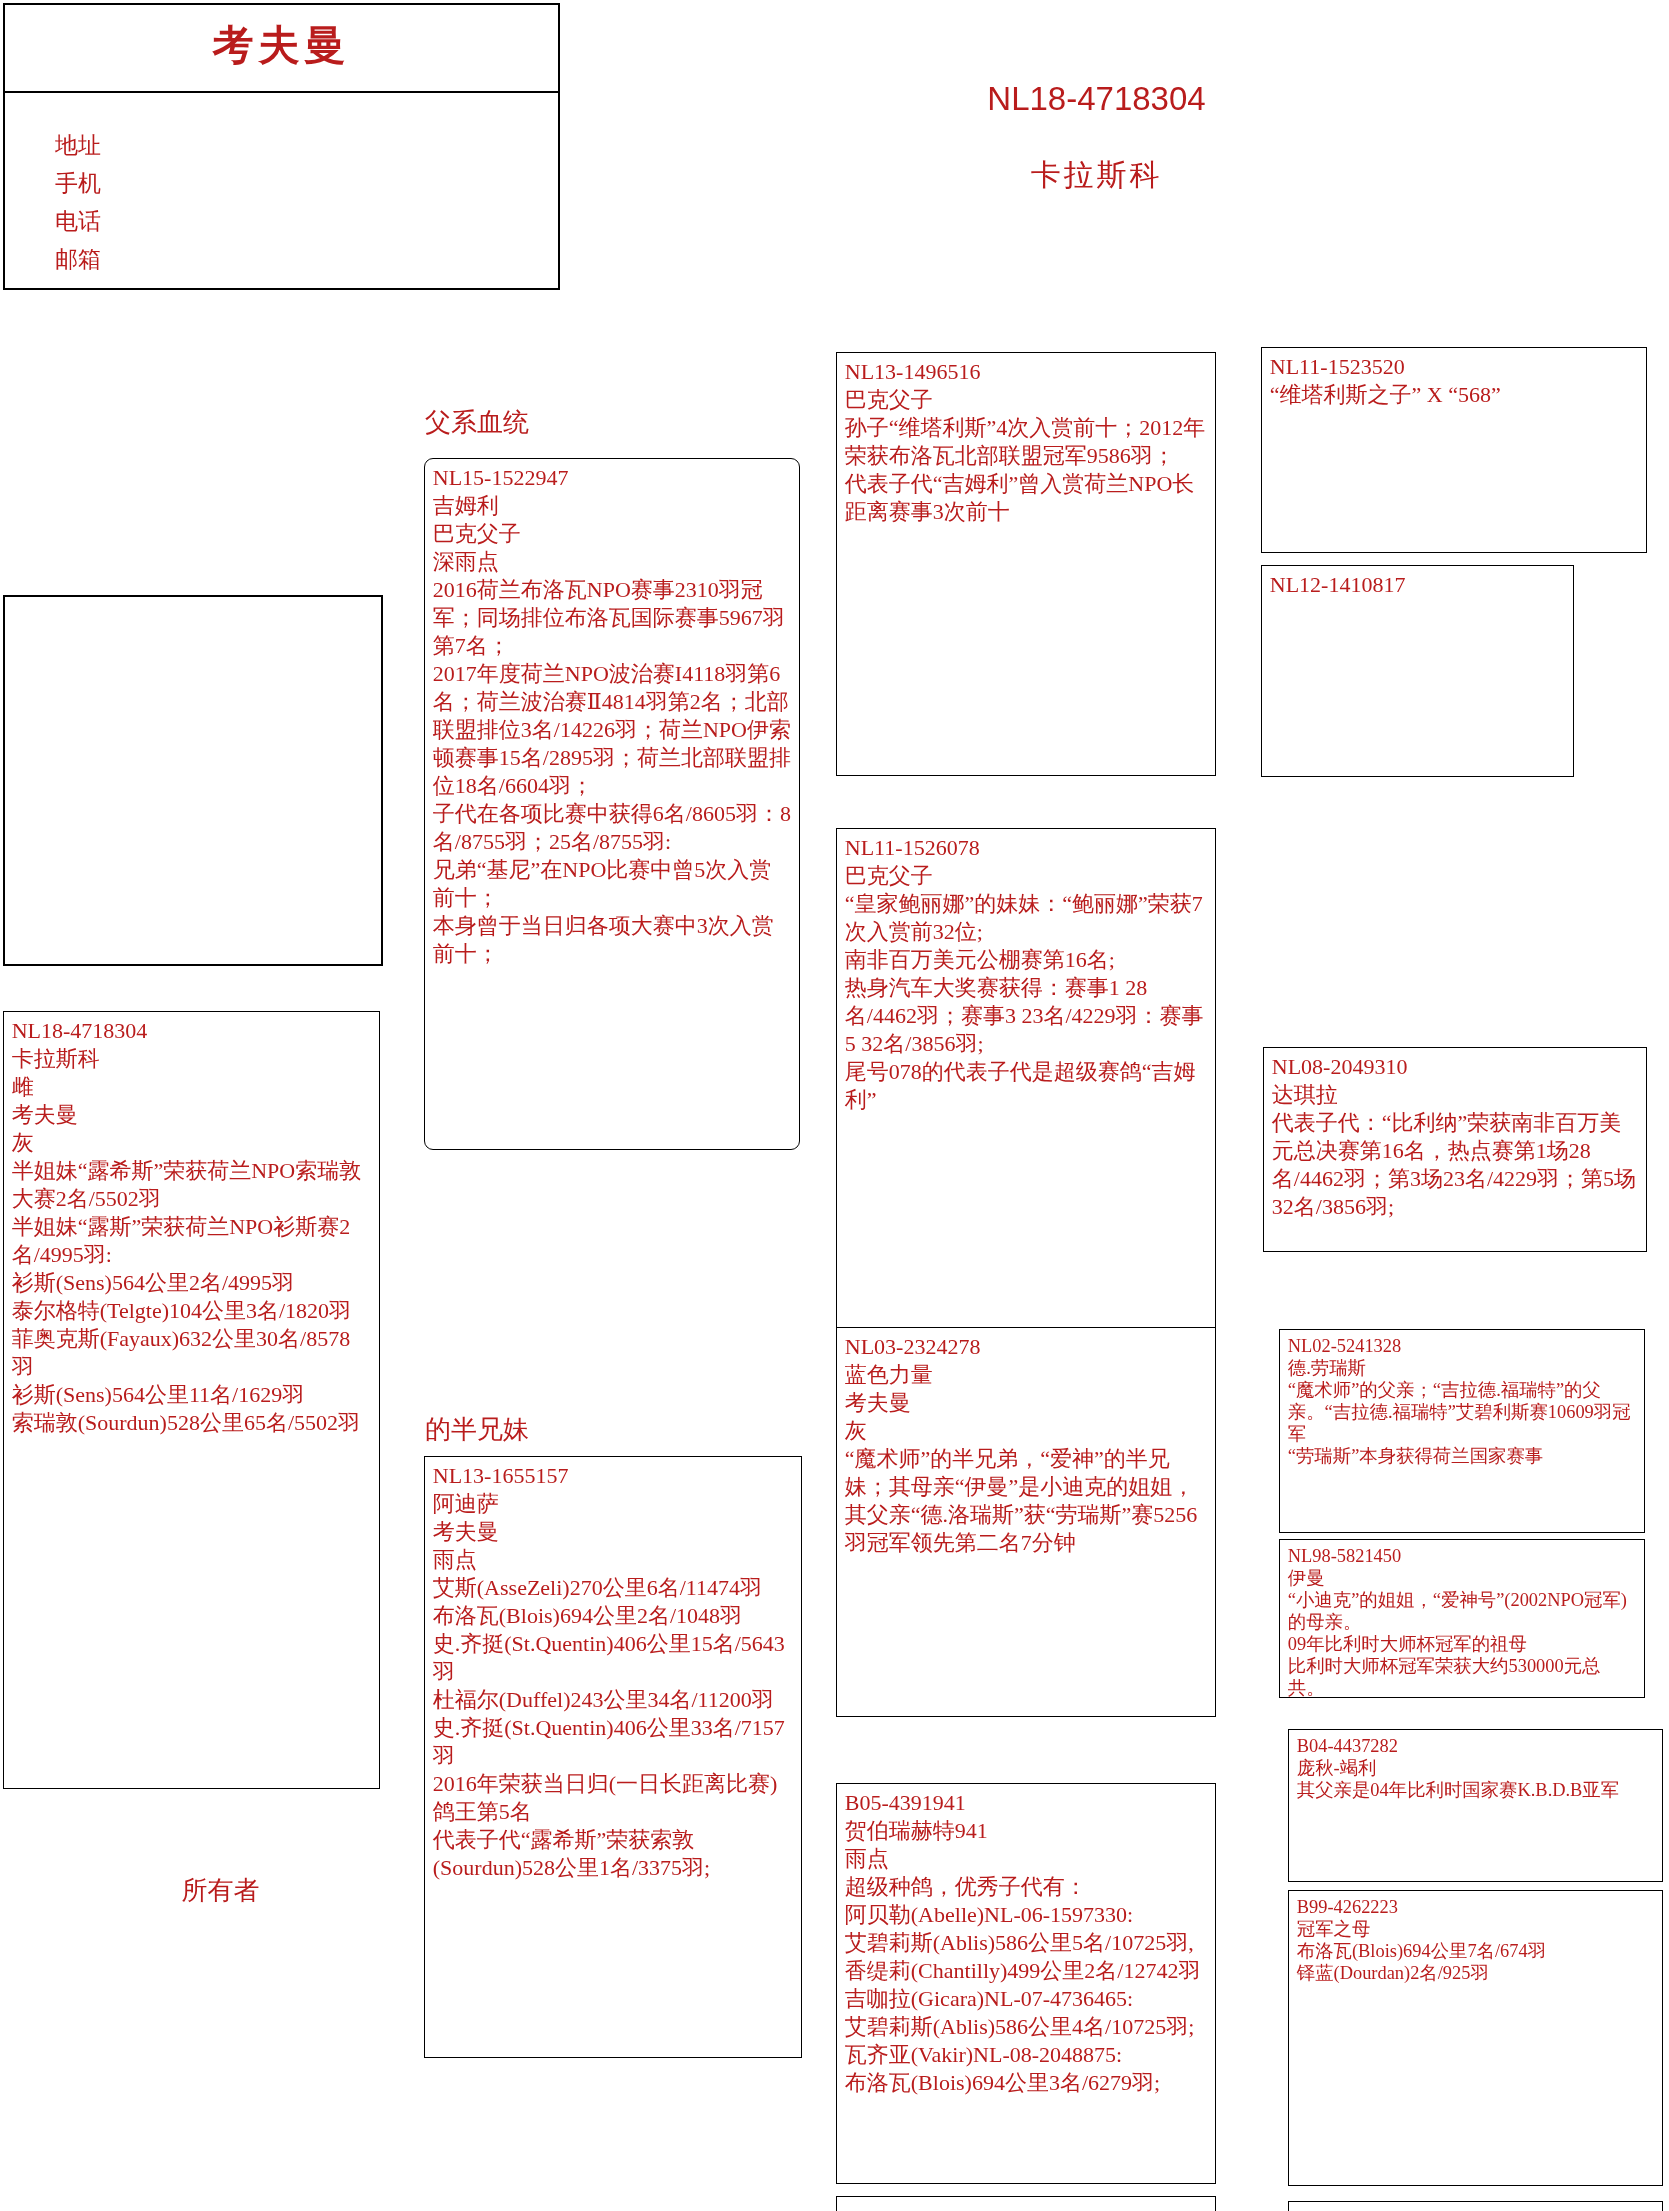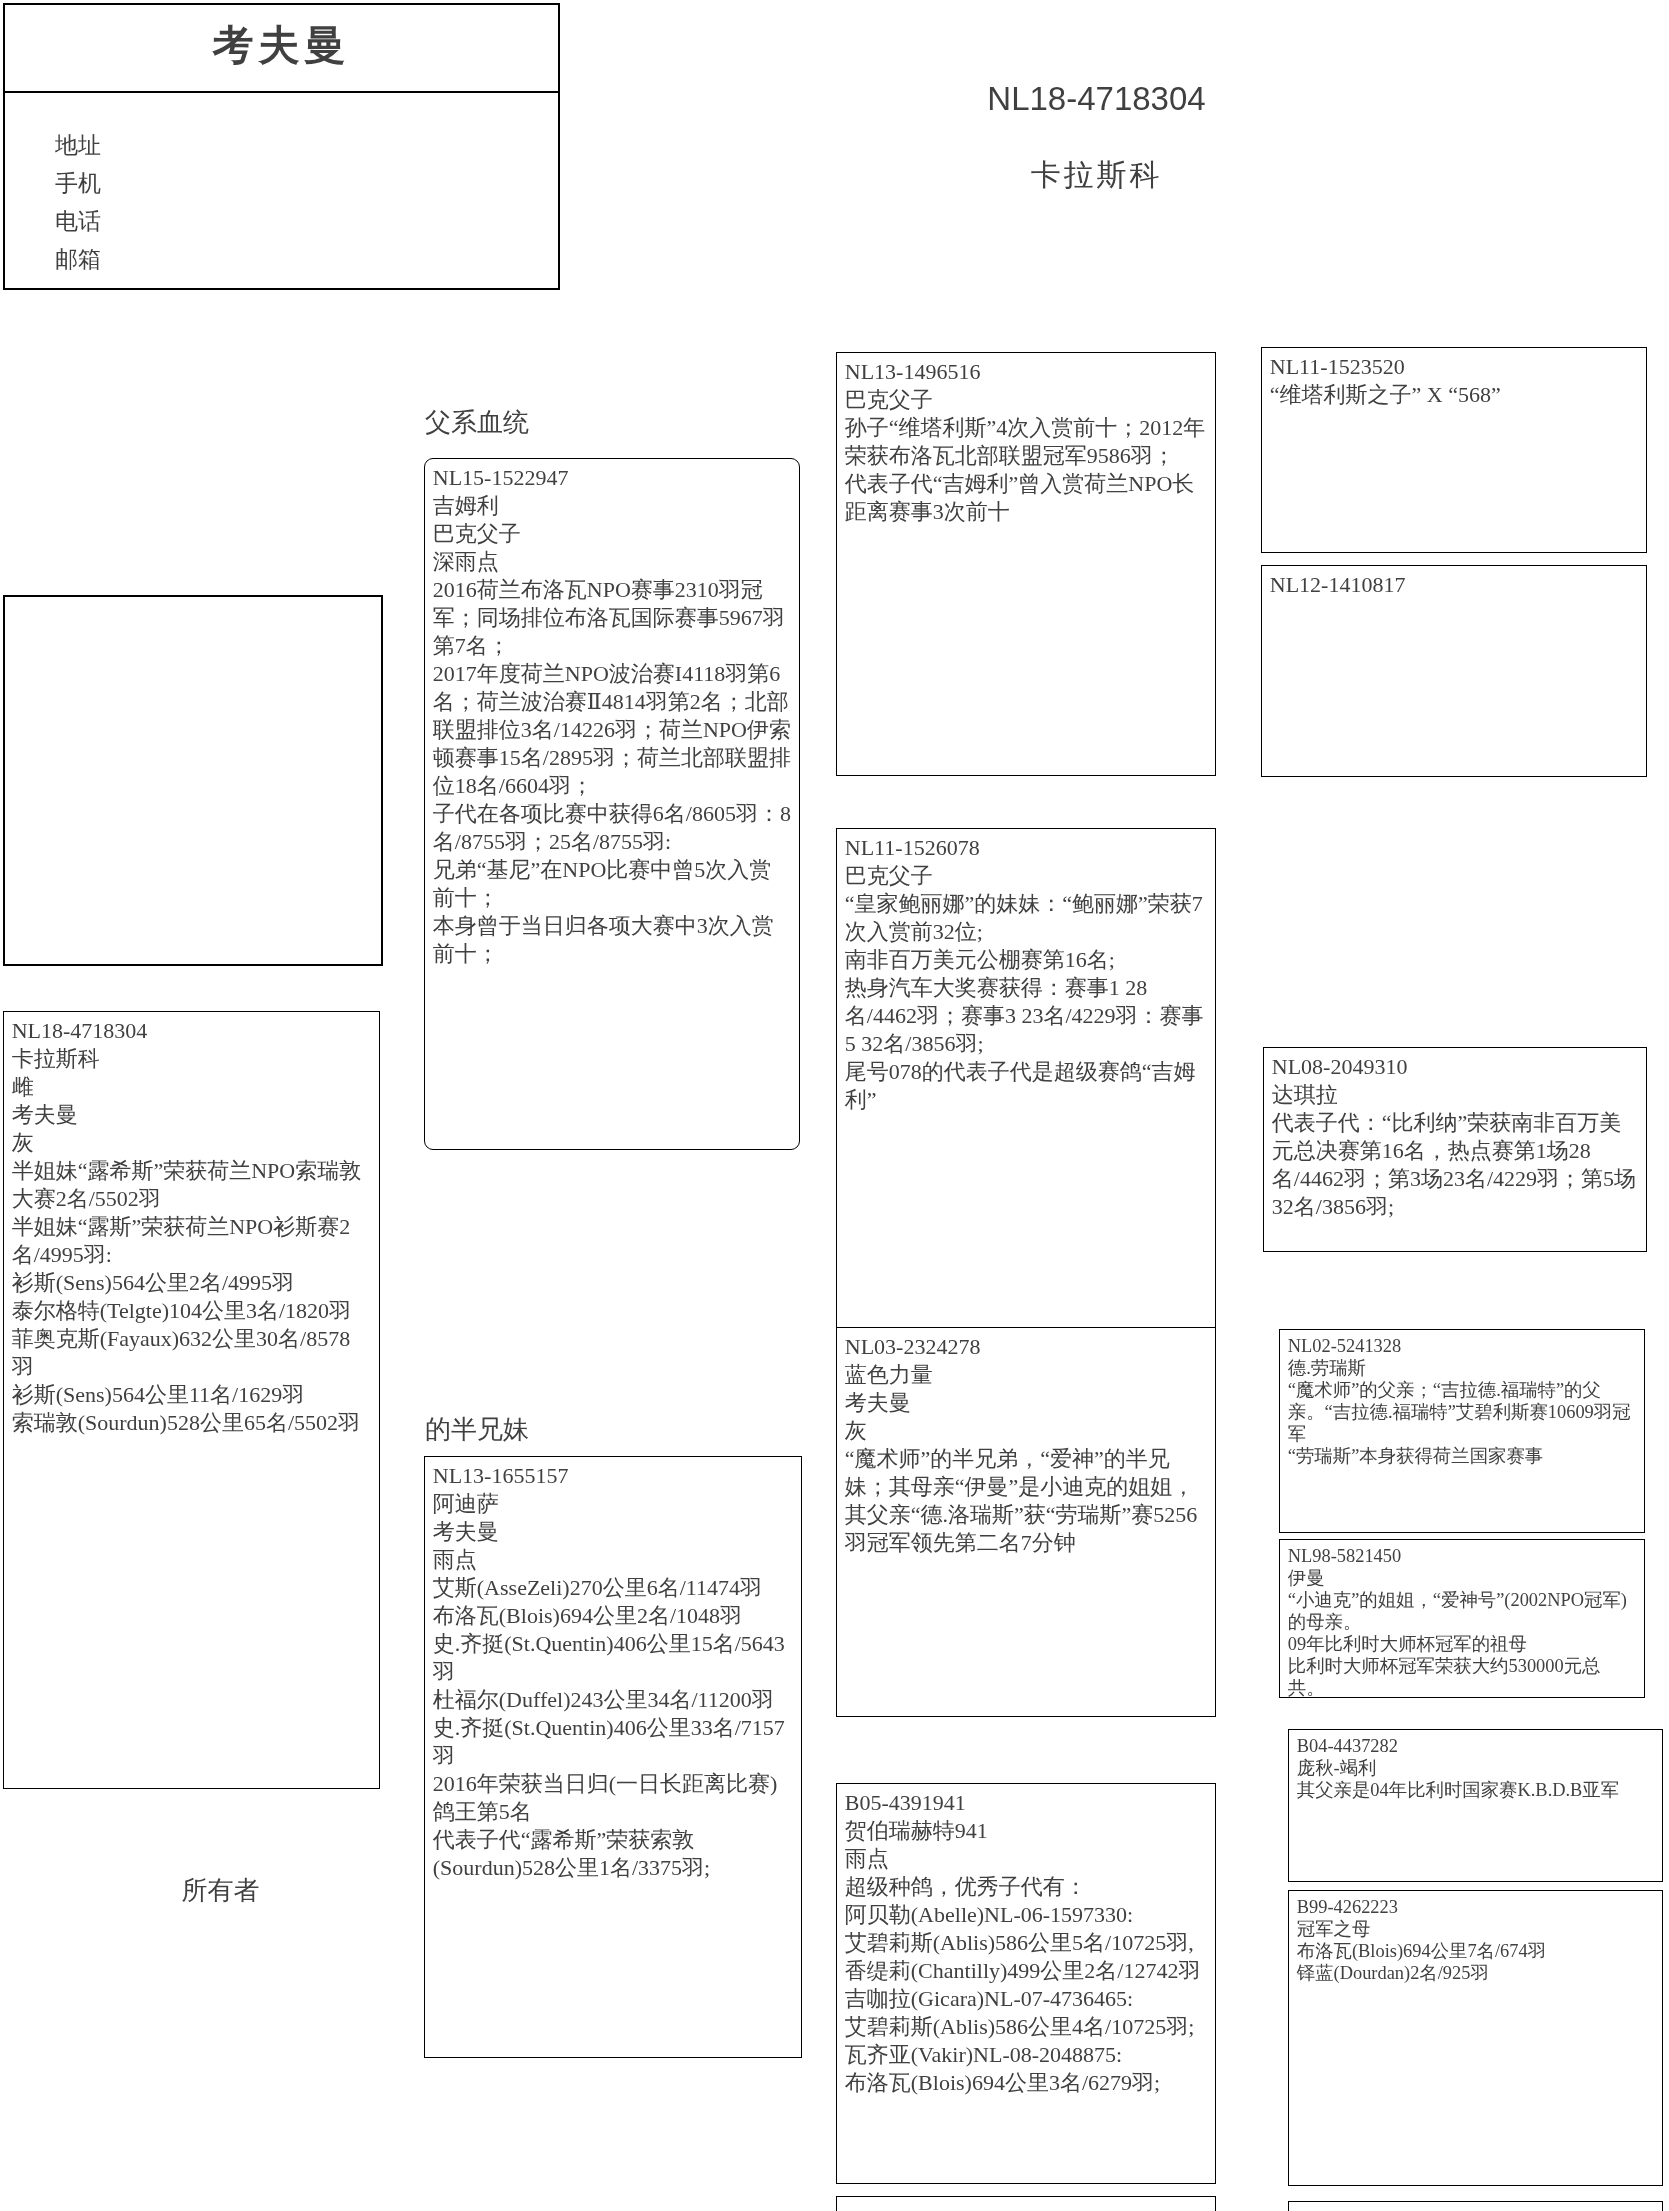--- a/index.html
+++ b/index.html
@@ -1,19 +1,19 @@
 <!DOCTYPE html>
 <html><head>
 <meta charset="utf-8">
 <style>
   * { margin:0; padding:0; box-sizing:border-box; }
   html,body { background:#ffffff; }
   .page {
     position:relative; width:1669px; height:2211px; background:#ffffff;
-    font-family:"Liberation Serif","DejaVu Serif",serif; color:#404040;
+    font-family:"Liberation Serif","DejaVu Serif",serif; color:#b91c1c;
     overflow:hidden;
   }
   .box { position:absolute; border:1.9px solid #000; background:#fff; }
   .box3 { border-width:2.9px; }
   .txt { white-space:pre-wrap; font-size:22px; line-height:28px; padding:4.9px 7.8px; }
   .txt-sm { white-space:pre-wrap; font-size:18.4px; line-height:22px; padding:4.9px 7.8px; }
   .label { position:absolute; font-size:26px; line-height:29px; }
   .header-title {
     position:absolute; top:13.6px; left:0; width:100%; text-align:center;
     font-size:41px; font-weight:bold; letter-spacing:4.9px;
@@ -108,21 +108,21 @@
 艾碧莉斯(Ablis)586公里5名/10725羽,
 香缇莉(Chantilly)499公里2名/12742羽
 吉咖拉(Gicara)NL-07-4736465:
 艾碧莉斯(Ablis)586公里4名/10725羽;
 瓦齐亚(Vakir)NL-08-2048875:
 布洛瓦(Blois)694公里3名/6279羽;</div>
   <div class="box" style="left:836px; top:2196px; width:380px; height:39px;"></div>
 
   <div class="box txt" style="left:1261px; top:347px; width:386px; height:206px;">NL11-1523520
 “维塔利斯之子” X “568”</div>
-  <div class="box txt" style="left:1261px; top:565px; width:386px; height:212px;">NL12-1410817</div>
+  <div class="box txt" style="left:1261px; top:565px; width:313px; height:212px;">NL12-1410817</div>
   <div class="box txt" style="left:1263px; top:1047px; width:384px; height:205px;">NL08-2049310
 达琪拉
 代表子代：“比利纳”荣获南非百万美元总决赛第16名，热点赛第1场28名/4462羽；第3场23名/4229羽；第5场32名/3856羽;</div>
   <div class="box txt-sm" style="left:1279px; top:1329px; width:366px; height:204px;">NL02-5241328
 德.劳瑞斯
 “魔术师”的父亲；“吉拉德.福瑞特”的父亲。“吉拉德.福瑞特”艾碧利斯赛10609羽冠军
 “劳瑞斯”本身获得荷兰国家赛事</div>
   <div class="box txt-sm" style="left:1279px; top:1539px; width:366px; height:159px;">NL98-5821450
 伊曼
 “小迪克”的姐姐，“爱神号”(2002NPO冠军)的母亲。

